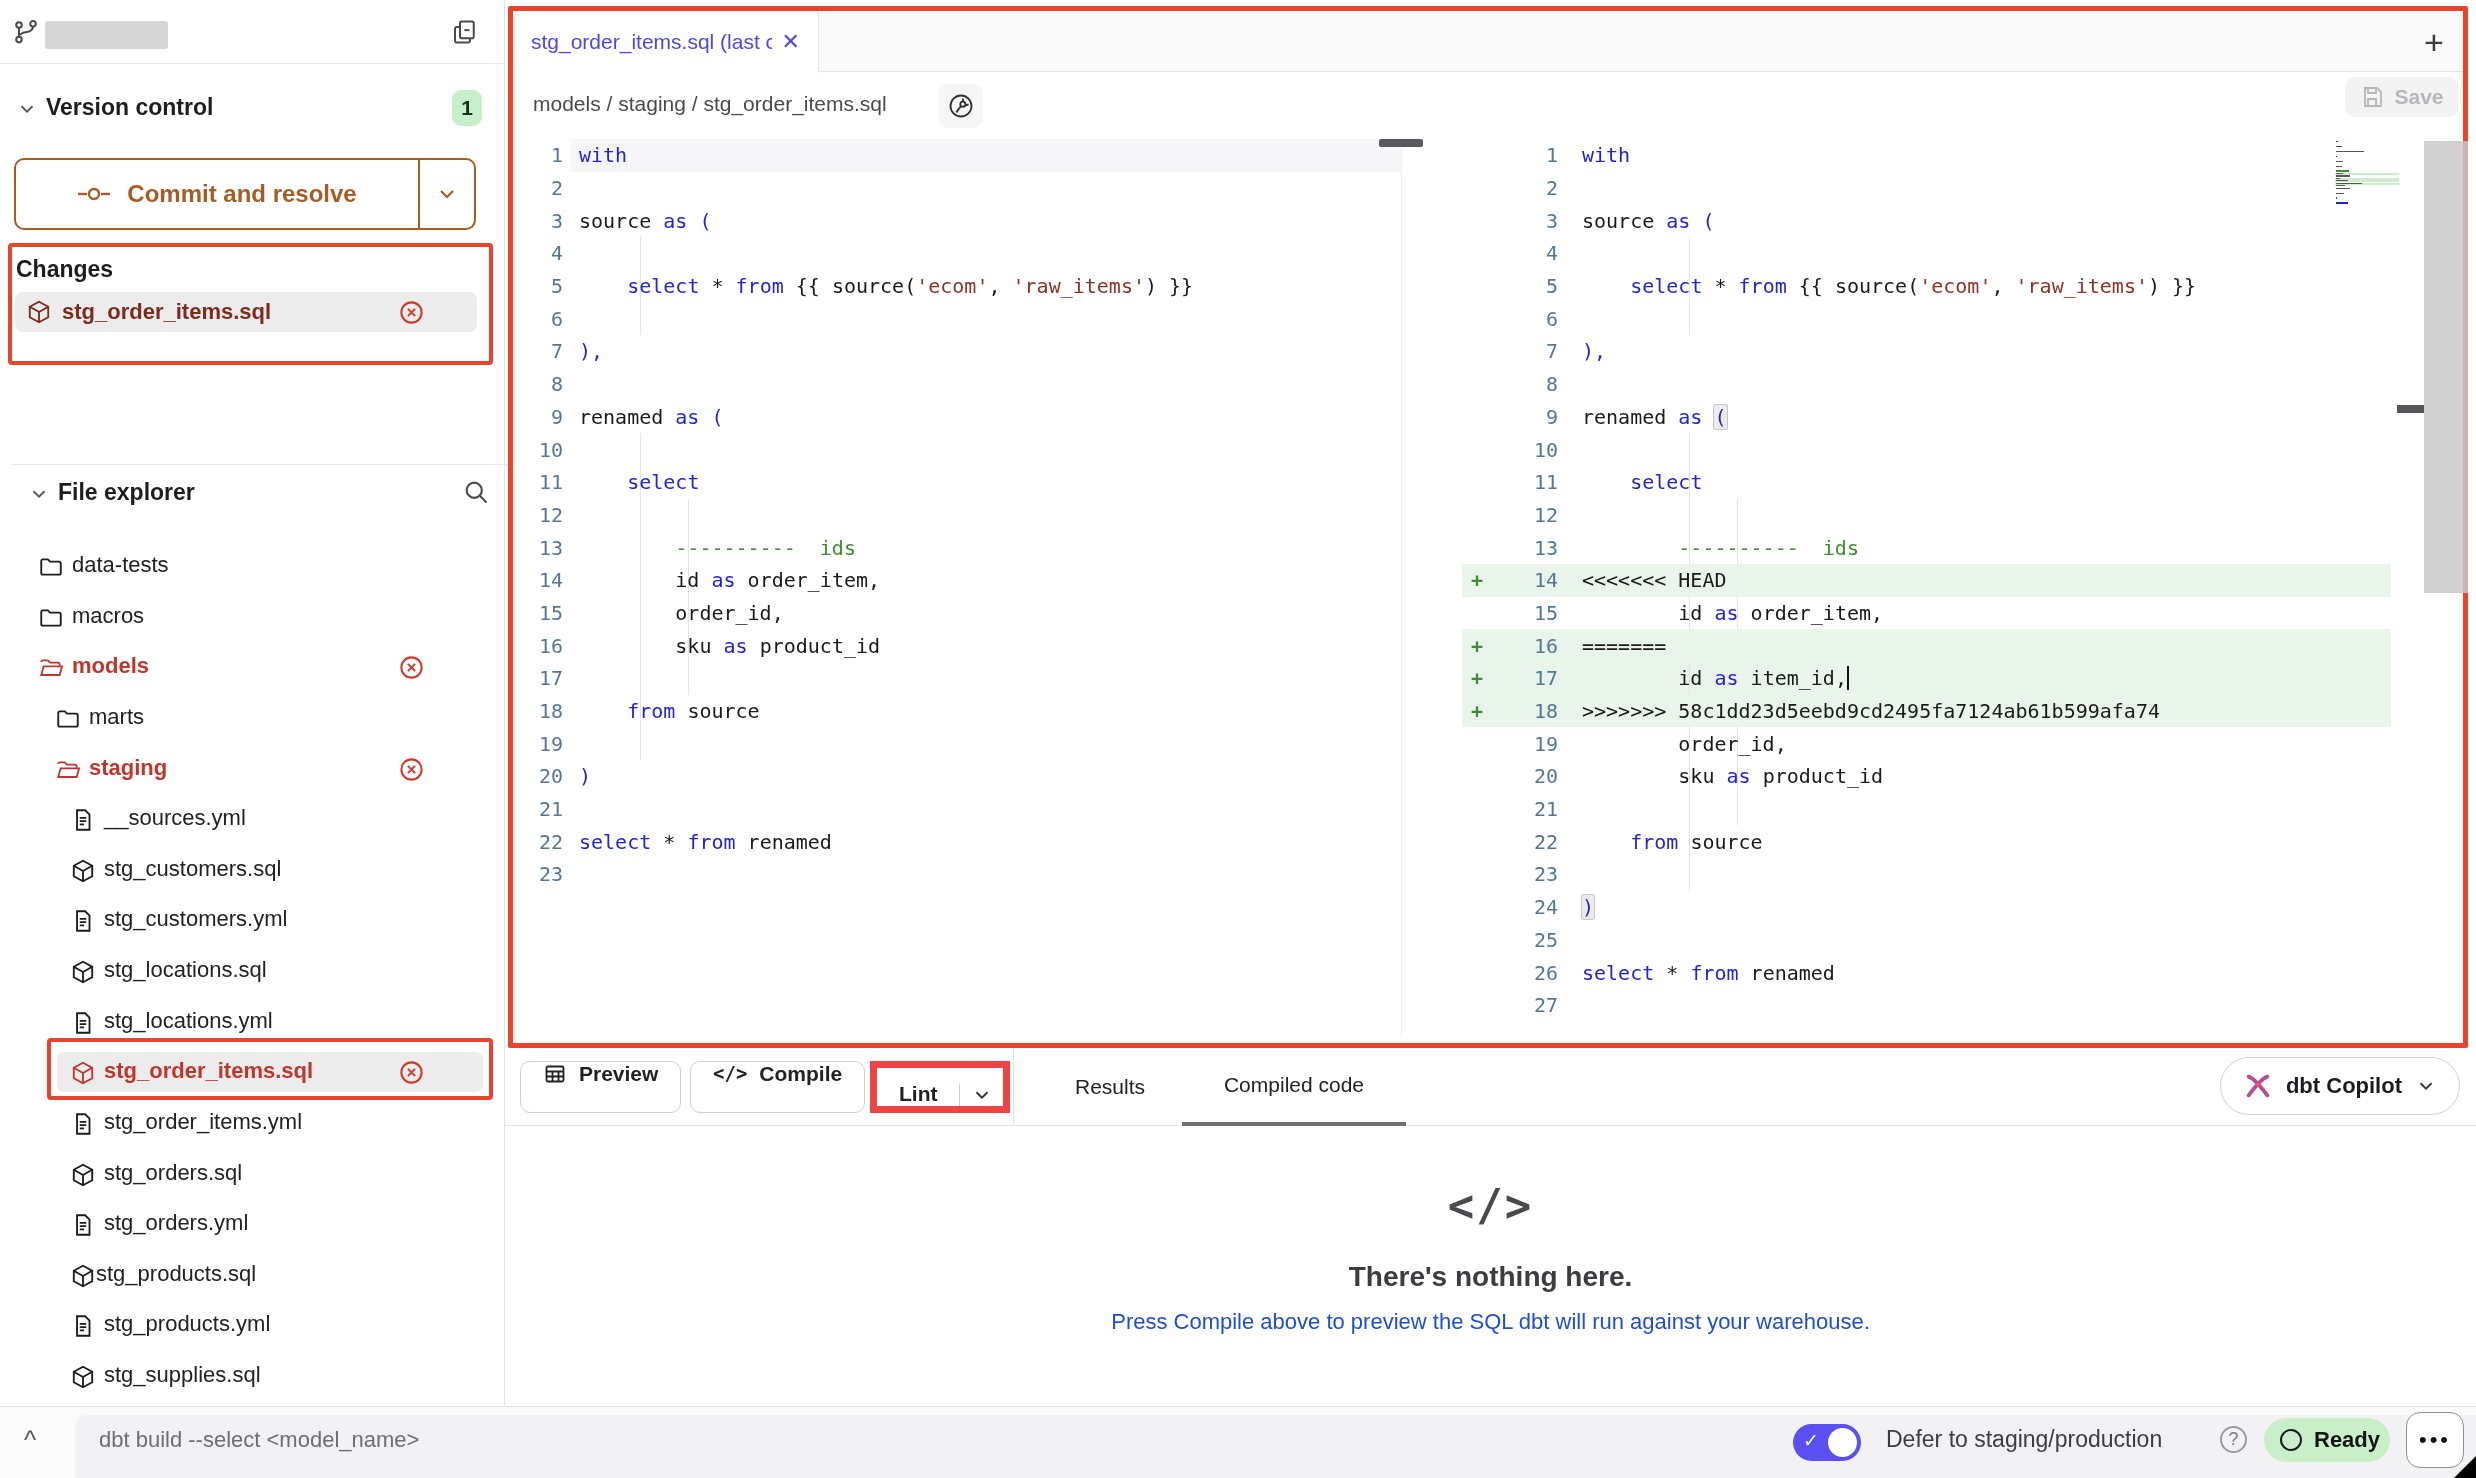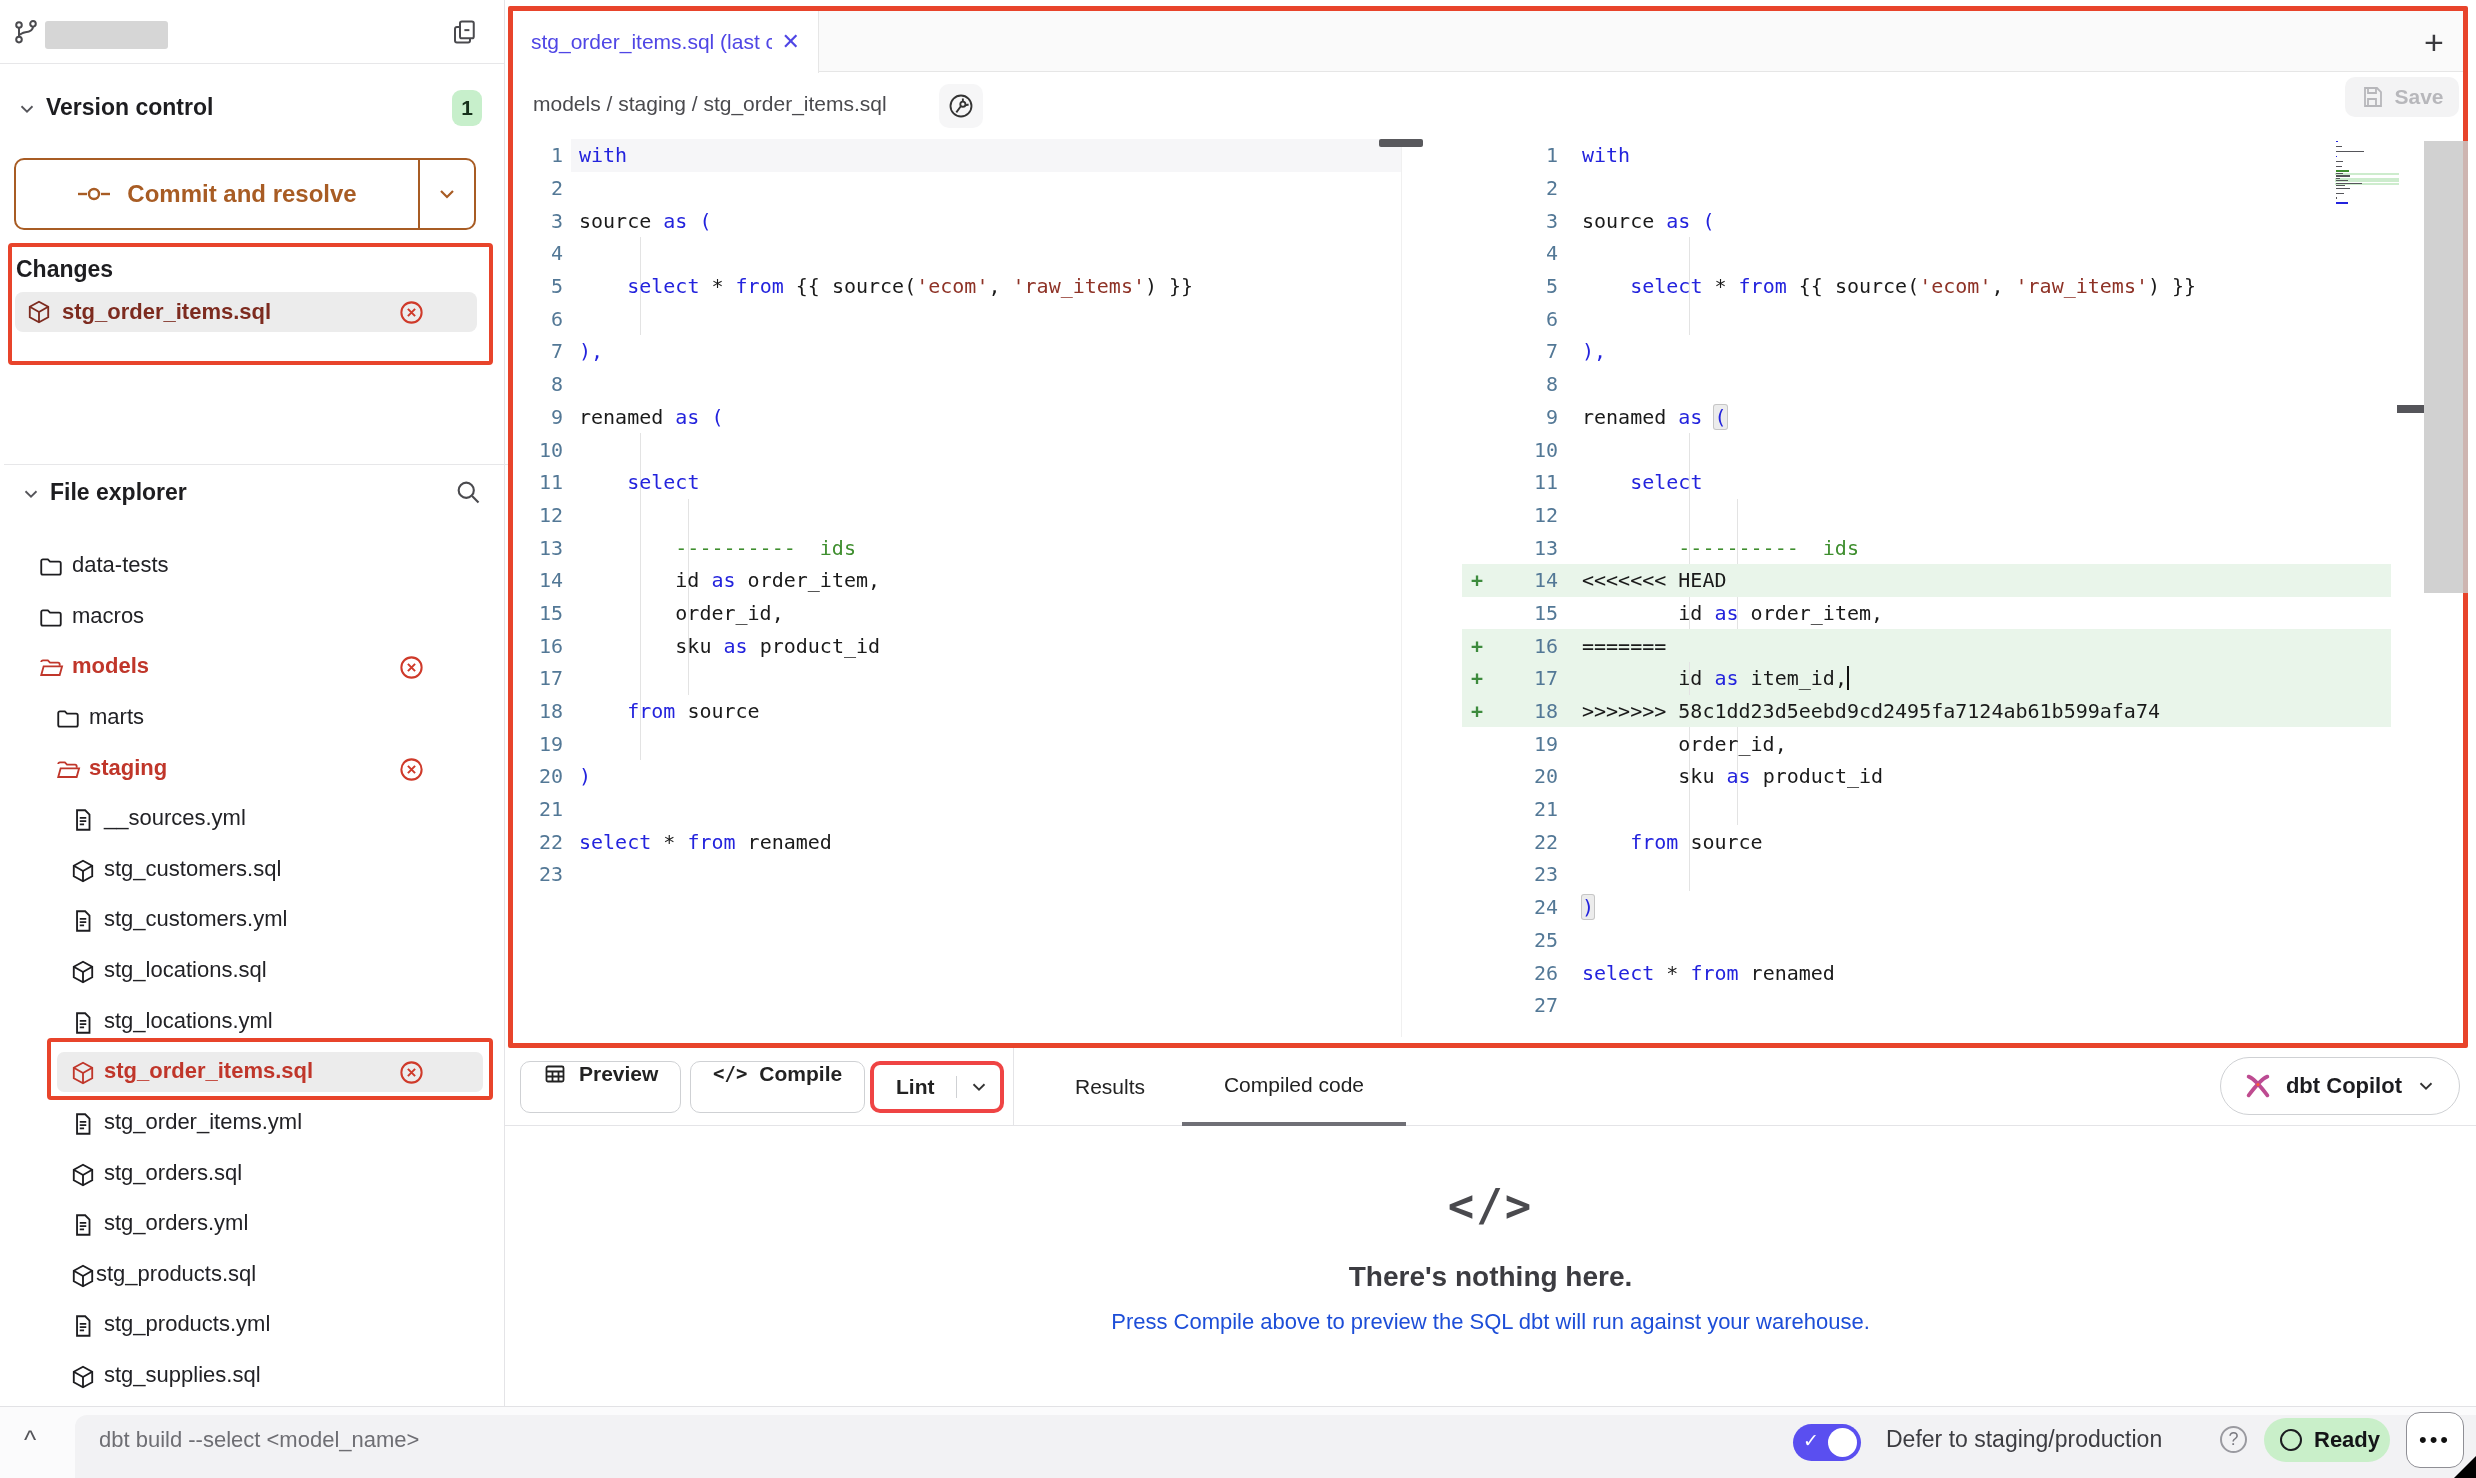--- a/index.html
+++ b/index.html
@@ -24,21 +24,21 @@
   .chev{color:#55555a}
   .vc-badge{position:absolute;left:452px;top:90px;width:30px;height:36px;background:var(--badge-green-bb,#c7efcb);background:var(--badge-green-bg);border-radius:9px;display:flex;align-items:center;justify-content:center;font-size:21px;color:#16301b;font-weight:600}
   .commit-btn{position:absolute;left:14px;top:158px;width:462px;height:72px;border:2px solid var(--commit-orange);border-radius:10px;background:#fff;display:flex;align-items:center;color:var(--commit-orange)}
   .commit-main{flex:1;display:flex;align-items:center;justify-content:center;gap:16px;font-size:24px;font-weight:700;height:100%}
   .commit-split{width:56px;height:100%;border-left:2px solid var(--commit-orange);display:flex;align-items:center;justify-content:center}
   .changes-title{position:absolute;left:16px;top:256px;font-size:23px;font-weight:700}
   .changes-row{position:absolute;left:15px;top:292px;width:462px;height:40px;background:#ececec;border-radius:8px;display:flex;align-items:center}
   .changes-row .mi{margin-left:11px;color:var(--changes-maroon)}
   .changes-row .fn{margin-left:10px;font-size:22px;font-weight:700;color:var(--changes-maroon)}
   .changes-row .xb{position:absolute;left:383px;top:7px;color:#cf3a2a}
-  .fe-header{position:absolute;left:4px;top:464px;width:100%;height:58px;border-top:1px solid #e7e7e9}
+  .fe-header{position:absolute;left:12px;top:464px;width:100%;height:58px;border-top:1px solid #e7e7e9}
   .tree-row{position:absolute;left:0;height:40px;width:505px;cursor:pointer}
   .tree-ic{position:absolute;top:8px}
   .tree-lb{position:absolute;top:6px;font-size:22px;color:#222226;white-space:nowrap}
   .tree-row.err .tree-lb,.tree-row.sel .tree-lb{color:var(--file-red);font-weight:600}
   .tree-row.err .tree-ic,.tree-row.sel .tree-ic{color:var(--file-red)}
   .tree-x{position:absolute;left:398px;top:7px;color:#cf3a2a}
   .sel-pill{position:absolute;left:57px;top:0;width:426px;height:40px;background:#ececec;border-radius:7px}
 
   
   .anno{position:absolute;border:4px solid var(--annotation-red);border-radius:4px;pointer-events:none;z-index:40}
@@ -76,21 +76,21 @@
   .caret{display:inline-block;width:2px;height:24px;background:#111;vertical-align:middle}
   .lsb-thumb{position:absolute;left:866px;top:128px;width:44px;height:8px;background:#59595d;border-radius:2px}
   .lsb-track{position:absolute;left:888px;top:128px;width:1px;height:898px;background:#f0f0f0}
   .minimap{position:absolute;left:1822px;top:130px;width:66px;height:76px}
   .scrollband{position:absolute;left:1911px;top:130px;width:44px;height:452px;background:#c9c9c9;opacity:.85}
   .scrolldash{position:absolute;left:1884px;top:394px;width:27px;height:8px;background:#55555a}
 
   
   .toolbar{position:absolute;left:505px;top:1048px;width:1971px;height:78px;background:#fff;border-bottom:1px solid #e4e4e7}
   .btn{position:absolute;top:13px;height:52px;display:inline-flex;gap:12px;border:1px solid #cfd1d4;border-radius:10px;background:#fff;font-size:21px;font-weight:600;color:#222;padding:0 22px;cursor:pointer}
-  .lint-btn{position:absolute;top:13px;left:365px;height:52px;display:inline-flex;align-items:center;border:4px solid #ef4444;border-radius:10px;background:#fff;cursor:pointer}
+  .lint-btn{position:absolute;top:13px;left:365px;height:52px;display:inline-flex;align-items:flex-end;border:7px solid #ef4444;border-radius:0;background:#fff;cursor:pointer}
   .lint-main{display:flex;align-items:center;padding:0 22px;font-size:21px;font-weight:600;color:#222}
   .lint-chev{display:flex;align-items:center;justify-content:center;width:44px;border-left:1px solid #cfd1d4;color:#333}
   .tb-divider{position:absolute;left:508px;top:0;width:1px;height:78px;background:#e4e4e7}
   .rtab{position:absolute;top:0;height:78px;display:flex;align-items:center;justify-content:center;font-size:21px;color:#222;cursor:pointer}
   .rtab.results{left:545px;width:120px}
   .rtab.compiled{left:677px;width:224px;border-bottom:4px solid #6f6f76;font-weight:400}
   .copilot{position:absolute;right:16px;top:9px;height:58px;border:1px solid #cfd1d4;border-radius:29px;background:#fff;display:inline-flex;align-items:center;gap:13px;padding:0 22px;font-size:22px;font-weight:700;color:#1c1c20;cursor:pointer}
   .empty{position:absolute;left:505px;top:1126px;width:1971px;height:280px;text-align:center}
   .empty .eicon{margin-top:54px;font-family:"DejaVu Sans Mono",monospace;font-size:44px;font-weight:700;color:#4a4a4e;letter-spacing:2px}
   .empty .etitle{margin-top:30px;font-size:28px;font-weight:700;color:#3c3c41}

